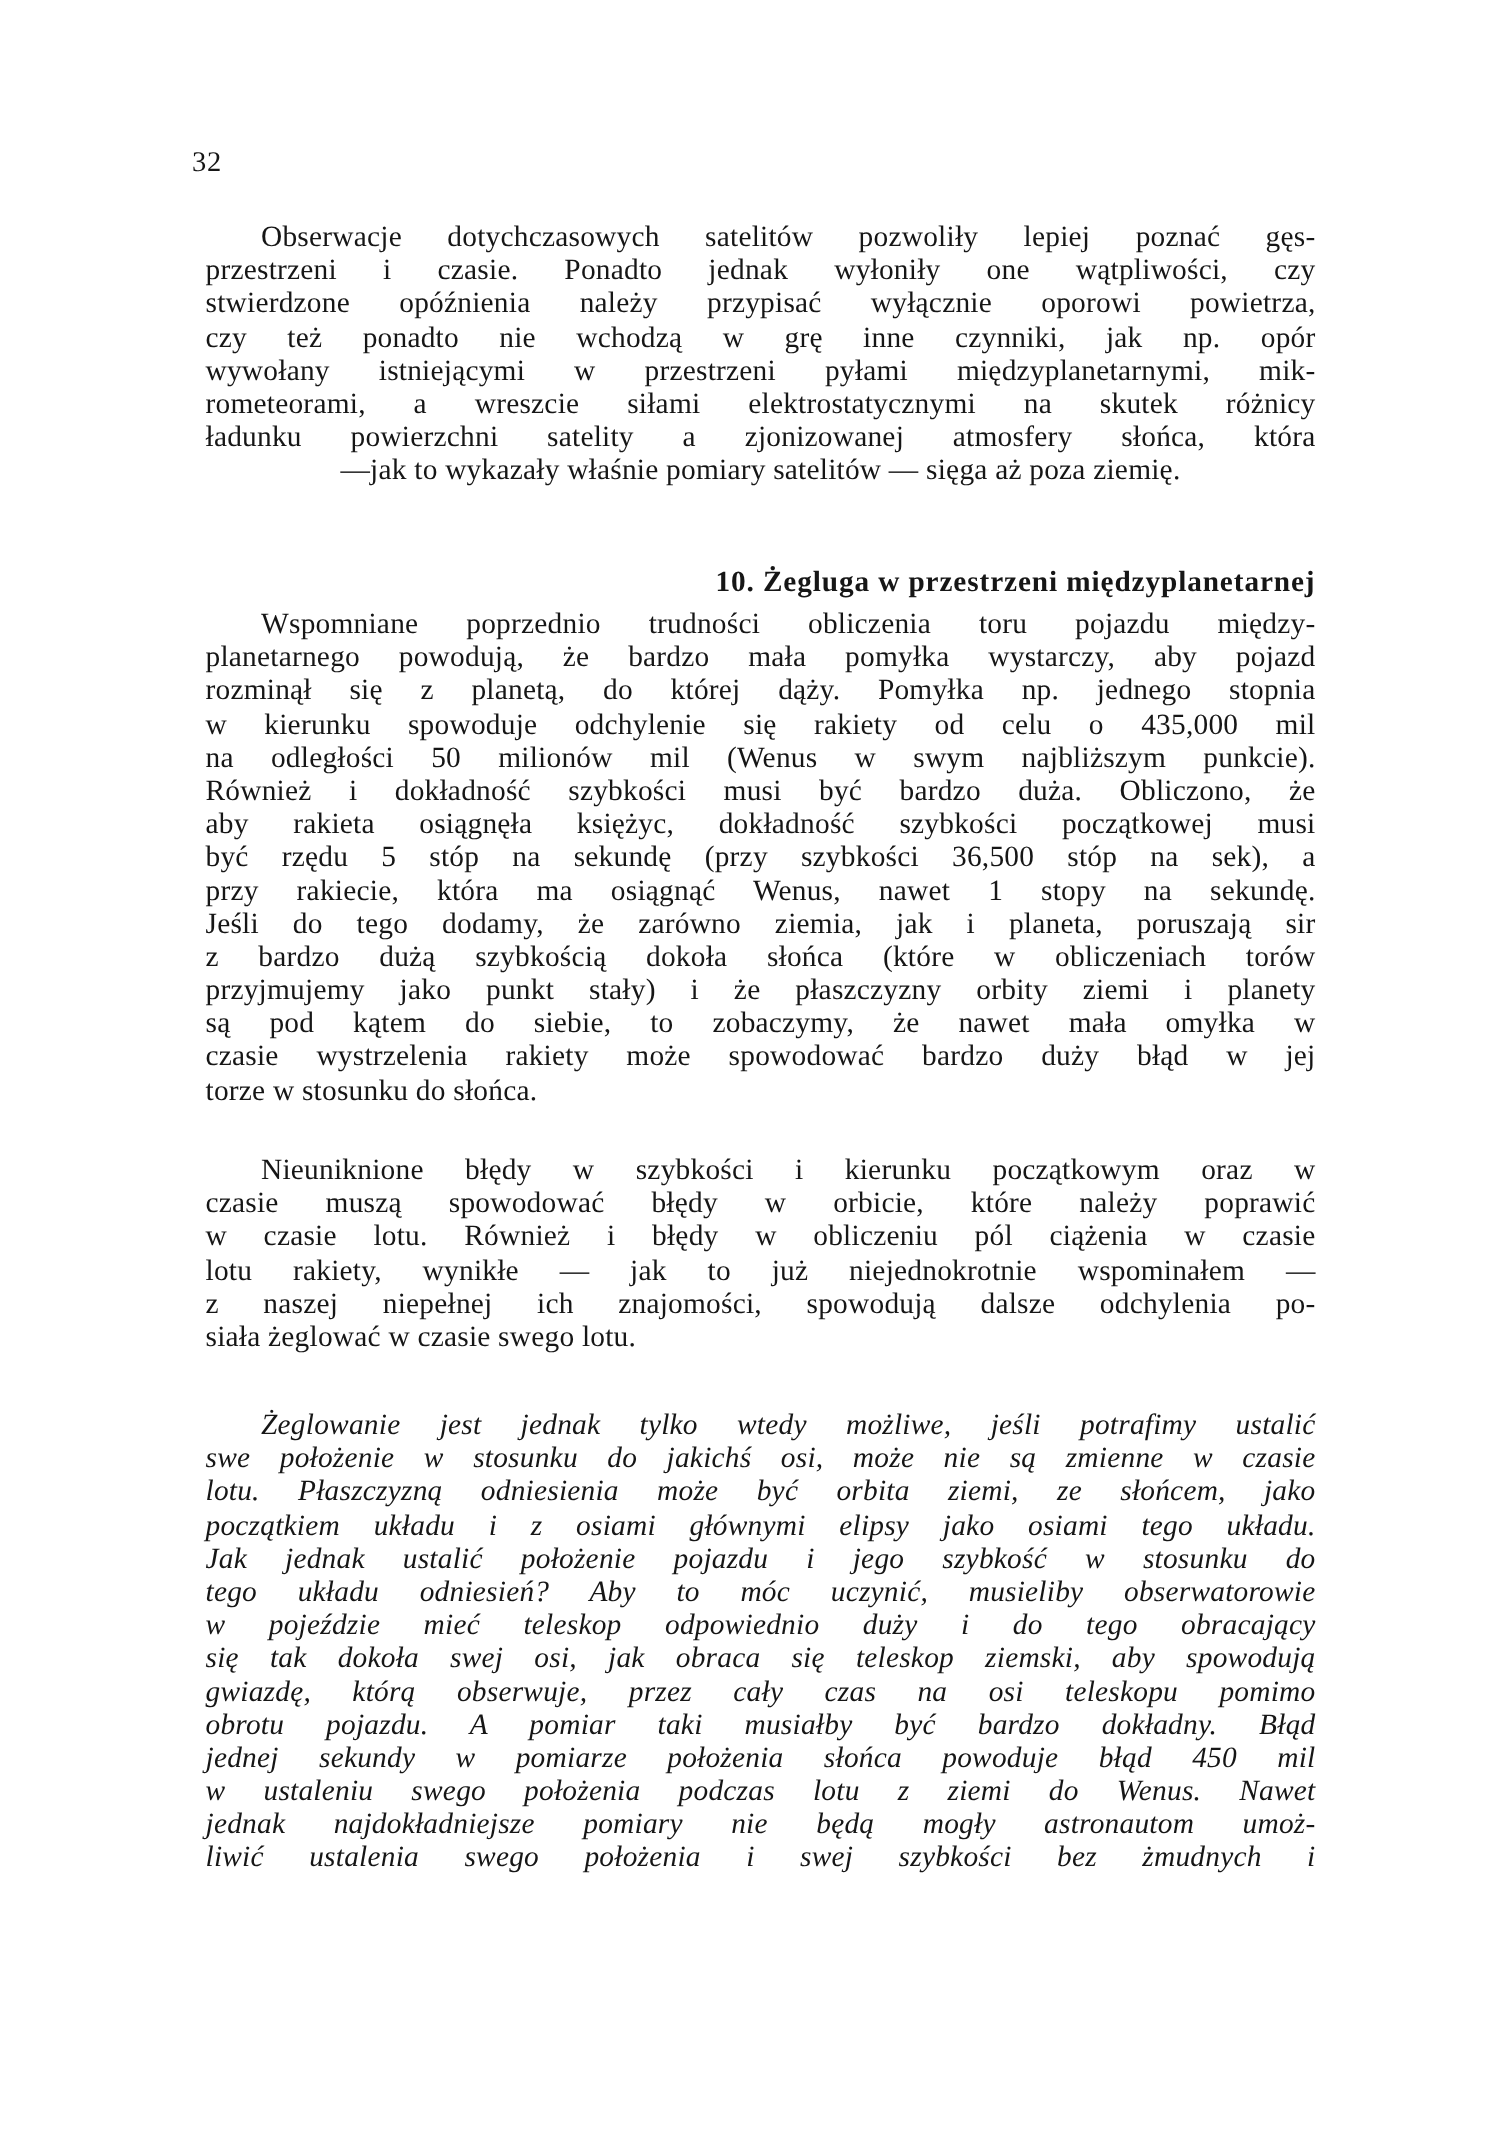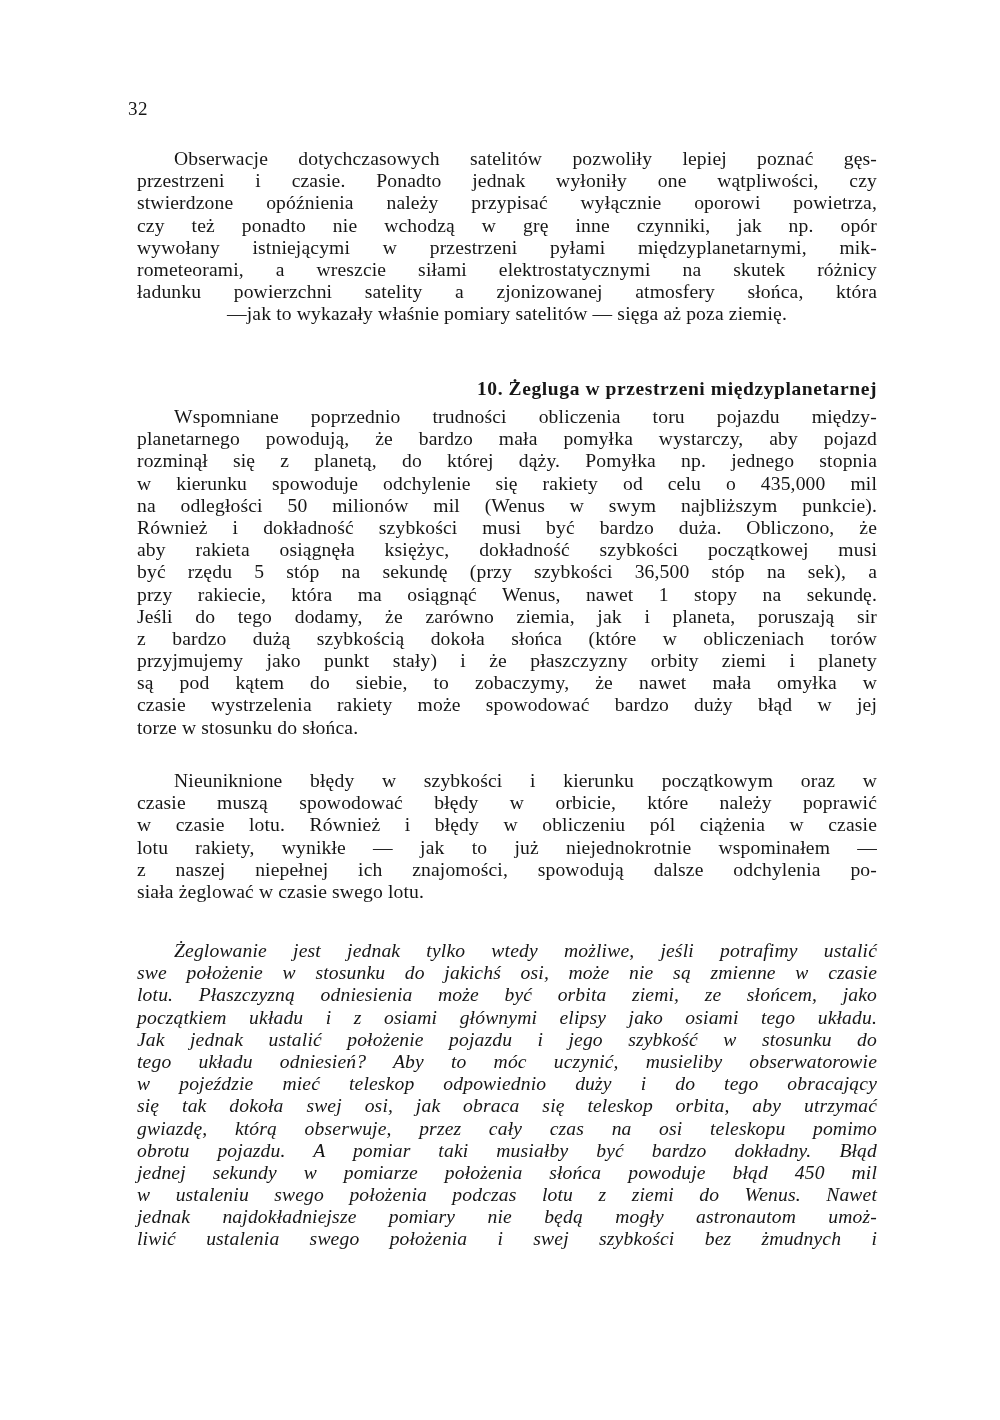--- a/index.html
+++ b/index.html
@@ -79,21 +79,21 @@
     </div>
 
   <div class="text-block" id="p4">
       <span class="line indent">Żeglowanie jest jednak tylko wtedy możliwe, jeśli potrafimy ustalić</span>
       <span class="line">swe położenie w stosunku do jakichś osi, może nie są zmienne w czasie</span>
       <span class="line">lotu. Płaszczyzną odniesienia może być orbita ziemi, ze słońcem, jako</span>
       <span class="line">początkiem układu i z osiami głównymi elipsy jako osiami tego układu.</span>
       <span class="line">Jak jednak ustalić położenie pojazdu i jego szybkość w stosunku do</span>
       <span class="line">tego układu odniesień? Aby to móc uczynić, musieliby obserwatorowie</span>
       <span class="line">w pojeździe mieć teleskop odpowiednio duży i do tego obracający</span>
-      <span class="line">się tak dokoła swej osi, jak obraca się teleskop orbita, aby utrzymać</span>
+      <span class="line">się tak dokoła swej osi, jak obraca się teleskop ziemski, aby spowodują</span>
       <span class="line">gwiazdę, którą obserwuje, przez cały czas na osi teleskopu pomimo</span>
       <span class="line">obrotu pojazdu. A pomiar taki musiałby być bardzo dokładny. Błąd</span>
       <span class="line">jednej sekundy w pomiarze położenia słońca powoduje błąd 450 mil</span>
       <span class="line">w ustaleniu swego położenia podczas lotu z ziemi do Wenus. Nawet</span>
       <span class="line">jednak najdokładniejsze pomiary nie będą mogły astronautom umoż-</span>
       <span class="line">liwić ustalenia swego położenia i swej szybkości bez żmudnych i</span>
     </div>
 </div>
 
 </body></html>

